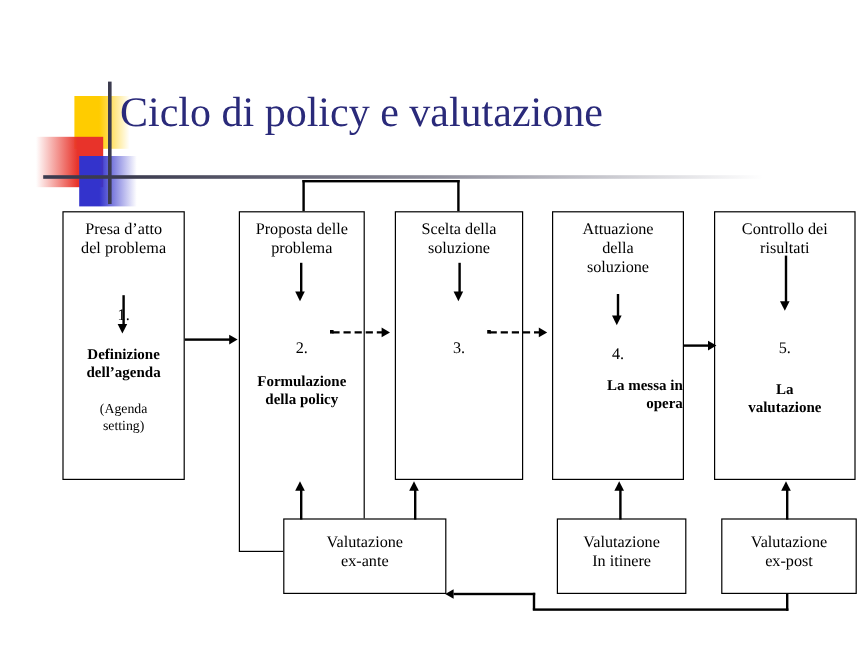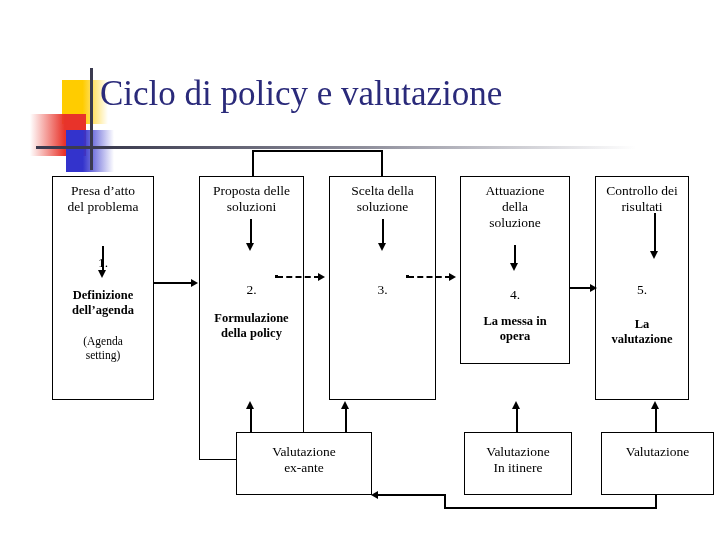--- a/index.html
+++ b/index.html
@@ -135,21 +135,21 @@
       <span class="ln">dell’agenda</span>
     </div>
   </div>
 
   <div class="vline" style="left:102px; top:246px; height:26px;"></div>
   <div class="arrow-d" style="left:98px; top:270px;"></div>
 
   <div class="box" style="left:199px; top:176px; width:105px; height:284px;">
     <div class="blk t-head" style="top:6px;">
       <span class="ln">Proposta delle</span>
-      <span class="ln">soluzioni</span>
+      <span class="ln">problema</span>
     </div>
     <div class="blk t-num" style="top:105px;">
       <span class="ln">2.</span>
     </div>
     <div class="blk t-body" style="top:134px;">
       <span class="ln">Formulazione</span>
       <span class="ln">della policy</span>
     </div>
   </div>
   <div class="vline" style="left:250px; top:219px; height:26px;"></div>
@@ -160,38 +160,38 @@
       <span class="ln">Scelta della</span>
       <span class="ln">soluzione</span>
     </div>
     <div class="blk t-num" style="top:105px;">
       <span class="ln">3.</span>
     </div>
   </div>
   <div class="vline" style="left:382px; top:219px; height:26px;"></div>
   <div class="arrow-d" style="left:378px; top:243px;"></div>
 
-  <div class="box" style="left:460px; top:176px; width:110px; height:188px;">
+  <div class="box" style="left:460px; top:176px; width:110px; height:224px;">
     <div class="blk t-head" style="top:6px;">
       <span class="ln">Attuazione</span>
       <span class="ln">della</span>
       <span class="ln">soluzione</span>
     </div>
     <div class="blk t-num" style="top:110px;">
       <span class="ln">4.</span>
     </div>
-    <div class="blk t-body" style="top:137px;">
+    <div class="blk t-body" style="top:137px;text-align:right;">
       <span class="ln">La messa in</span>
       <span class="ln">opera</span>
     </div>
   </div>
   <div class="vline" style="left:514px; top:245px; height:20px;"></div>
   <div class="arrow-d" style="left:510px; top:263px;"></div>
 
-  <div class="box" style="left:595px; top:176px; width:94px; height:224px;">
+  <div class="box" style="left:595px; top:176px; width:118px; height:224px;">
     <div class="blk t-head" style="top:6px;">
       <span class="ln">Controllo dei</span>
       <span class="ln">risultati</span>
     </div>
     <div class="blk t-num" style="top:105px;">
       <span class="ln">5.</span>
     </div>
     <div class="blk t-body" style="top:140px;">
       <span class="ln">La</span>
       <span class="ln">valutazione</span>
@@ -224,20 +224,21 @@
   <div class="box" style="left:464px; top:432px; width:108px; height:63px;">
     <div class="blk t-bot" style="top:11px;">
       <span class="ln">Valutazione</span>
       <span class="ln">In itinere</span>
     </div>
   </div>
 
   <div class="box" style="left:601px; top:432px; width:113px; height:63px;">
     <div class="blk t-bot" style="top:11px;">
       <span class="ln">Valutazione</span>
+      <span class="ln">ex-post</span>
     </div>
   </div>
 
   <div class="vline" style="left:250px; top:408px; height:25px;"></div>
   <div class="arrow-u" style="left:246px; top:401px;"></div>
 
   <div class="vline" style="left:345px; top:408px; height:25px;"></div>
   <div class="arrow-u" style="left:341px; top:401px;"></div>
 
   <div class="vline" style="left:516px; top:408px; height:25px;"></div>

